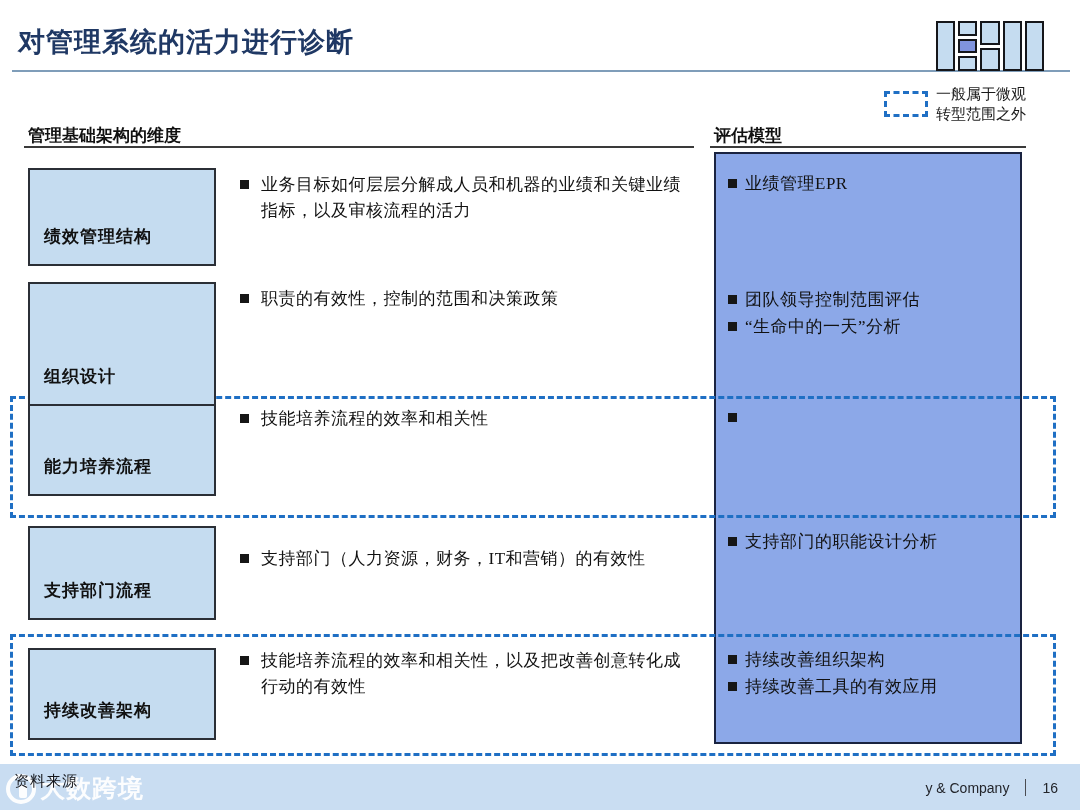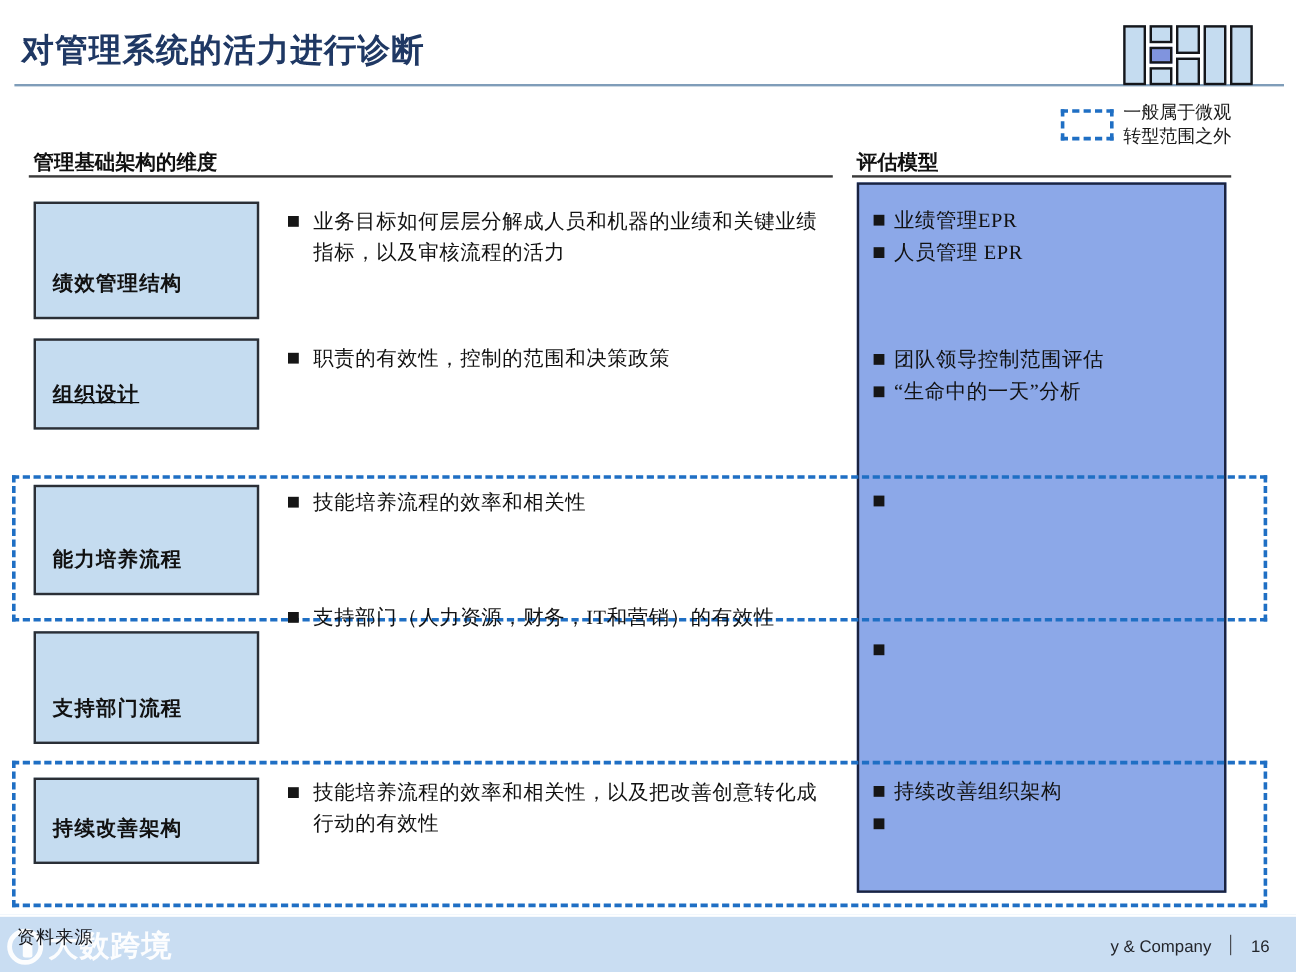--- a/index.html
+++ b/index.html
@@ -310,29 +310,25 @@
   </div>
   <div class="desc" style="top:172px;">
     <span class="bullet"></span>
     <span class="desc-text">业务目标如何层层分解成人员和机器的业绩和关键业绩指标，以及审核流程的活力</span>
   </div>
   <div class="eval-items" style="top:172px;">
     <div class="eval-item">
       <span class="bullet"></span>
       <span class="eval-text">业绩管理EPR</span>
     </div>
-    <div class="eval-item">
-      <span class="bullet"></span>
-      <span class="eval-text">人员管理 EPR</span>
-    </div>
   </div>
 </div>
 
 <div class="row">
-  <div class="dim-box" style="top:282px; height:76px;text-decoration:underline;">
+  <div class="dim-box" style="top:282px; height:124px;">
     <span class="dim-label">组织设计</span>
   </div>
   <div class="desc" style="top:286px;">
     <span class="bullet"></span>
     <span class="desc-text">职责的有效性，控制的范围和决策政策</span>
   </div>
   <div class="eval-items" style="top:288px;">
     <div class="eval-item">
       <span class="bullet"></span>
       <span class="eval-text">团队领导控制范围评估</span>
@@ -356,46 +352,48 @@
     <div class="eval-item">
       <span class="bullet"></span>
     </div>
   </div>
 </div>
 
 <div class="row">
   <div class="dim-box" style="top:526px; height:94px;">
     <span class="dim-label">支持部门流程</span>
   </div>
-  <div class="desc" style="top:502px;text-align:right;">
+  <div class="desc" style="top:546px;text-align:right;">
     <span class="bullet"></span>
     <span class="desc-text">支持部门（人力资源，财务，IT和营销）的有效性</span>
   </div>
   <div class="eval-items" style="top:530px;">
     <div class="eval-item">
       <span class="bullet"></span>
+      <span class="eval-text">支持部门的职能设计分析</span>
     </div>
   </div>
 </div>
 
 <div class="row">
-  <div class="dim-box" style="top:648px; height:72px;">
+  <div class="dim-box" style="top:648px; height:92px;">
     <span class="dim-label">持续改善架构</span>
   </div>
   <div class="desc" style="top:648px;">
     <span class="bullet"></span>
     <span class="desc-text">技能培养流程的效率和相关性，以及把改善创意转化成行动的有效性</span>
   </div>
   <div class="eval-items" style="top:648px;">
     <div class="eval-item">
       <span class="bullet"></span>
       <span class="eval-text">持续改善组织架构</span>
     </div>
     <div class="eval-item">
       <span class="bullet"></span>
+      <span class="eval-text">持续改善工具的有效应用</span>
     </div>
   </div>
 </div>
 
 <div id="footer"></div>
 <div id="footer-rule"></div>
 <div id="watermark">
   <div id="wm-logo"></div>
   <div id="wm-text">大数跨境</div>
 </div>

